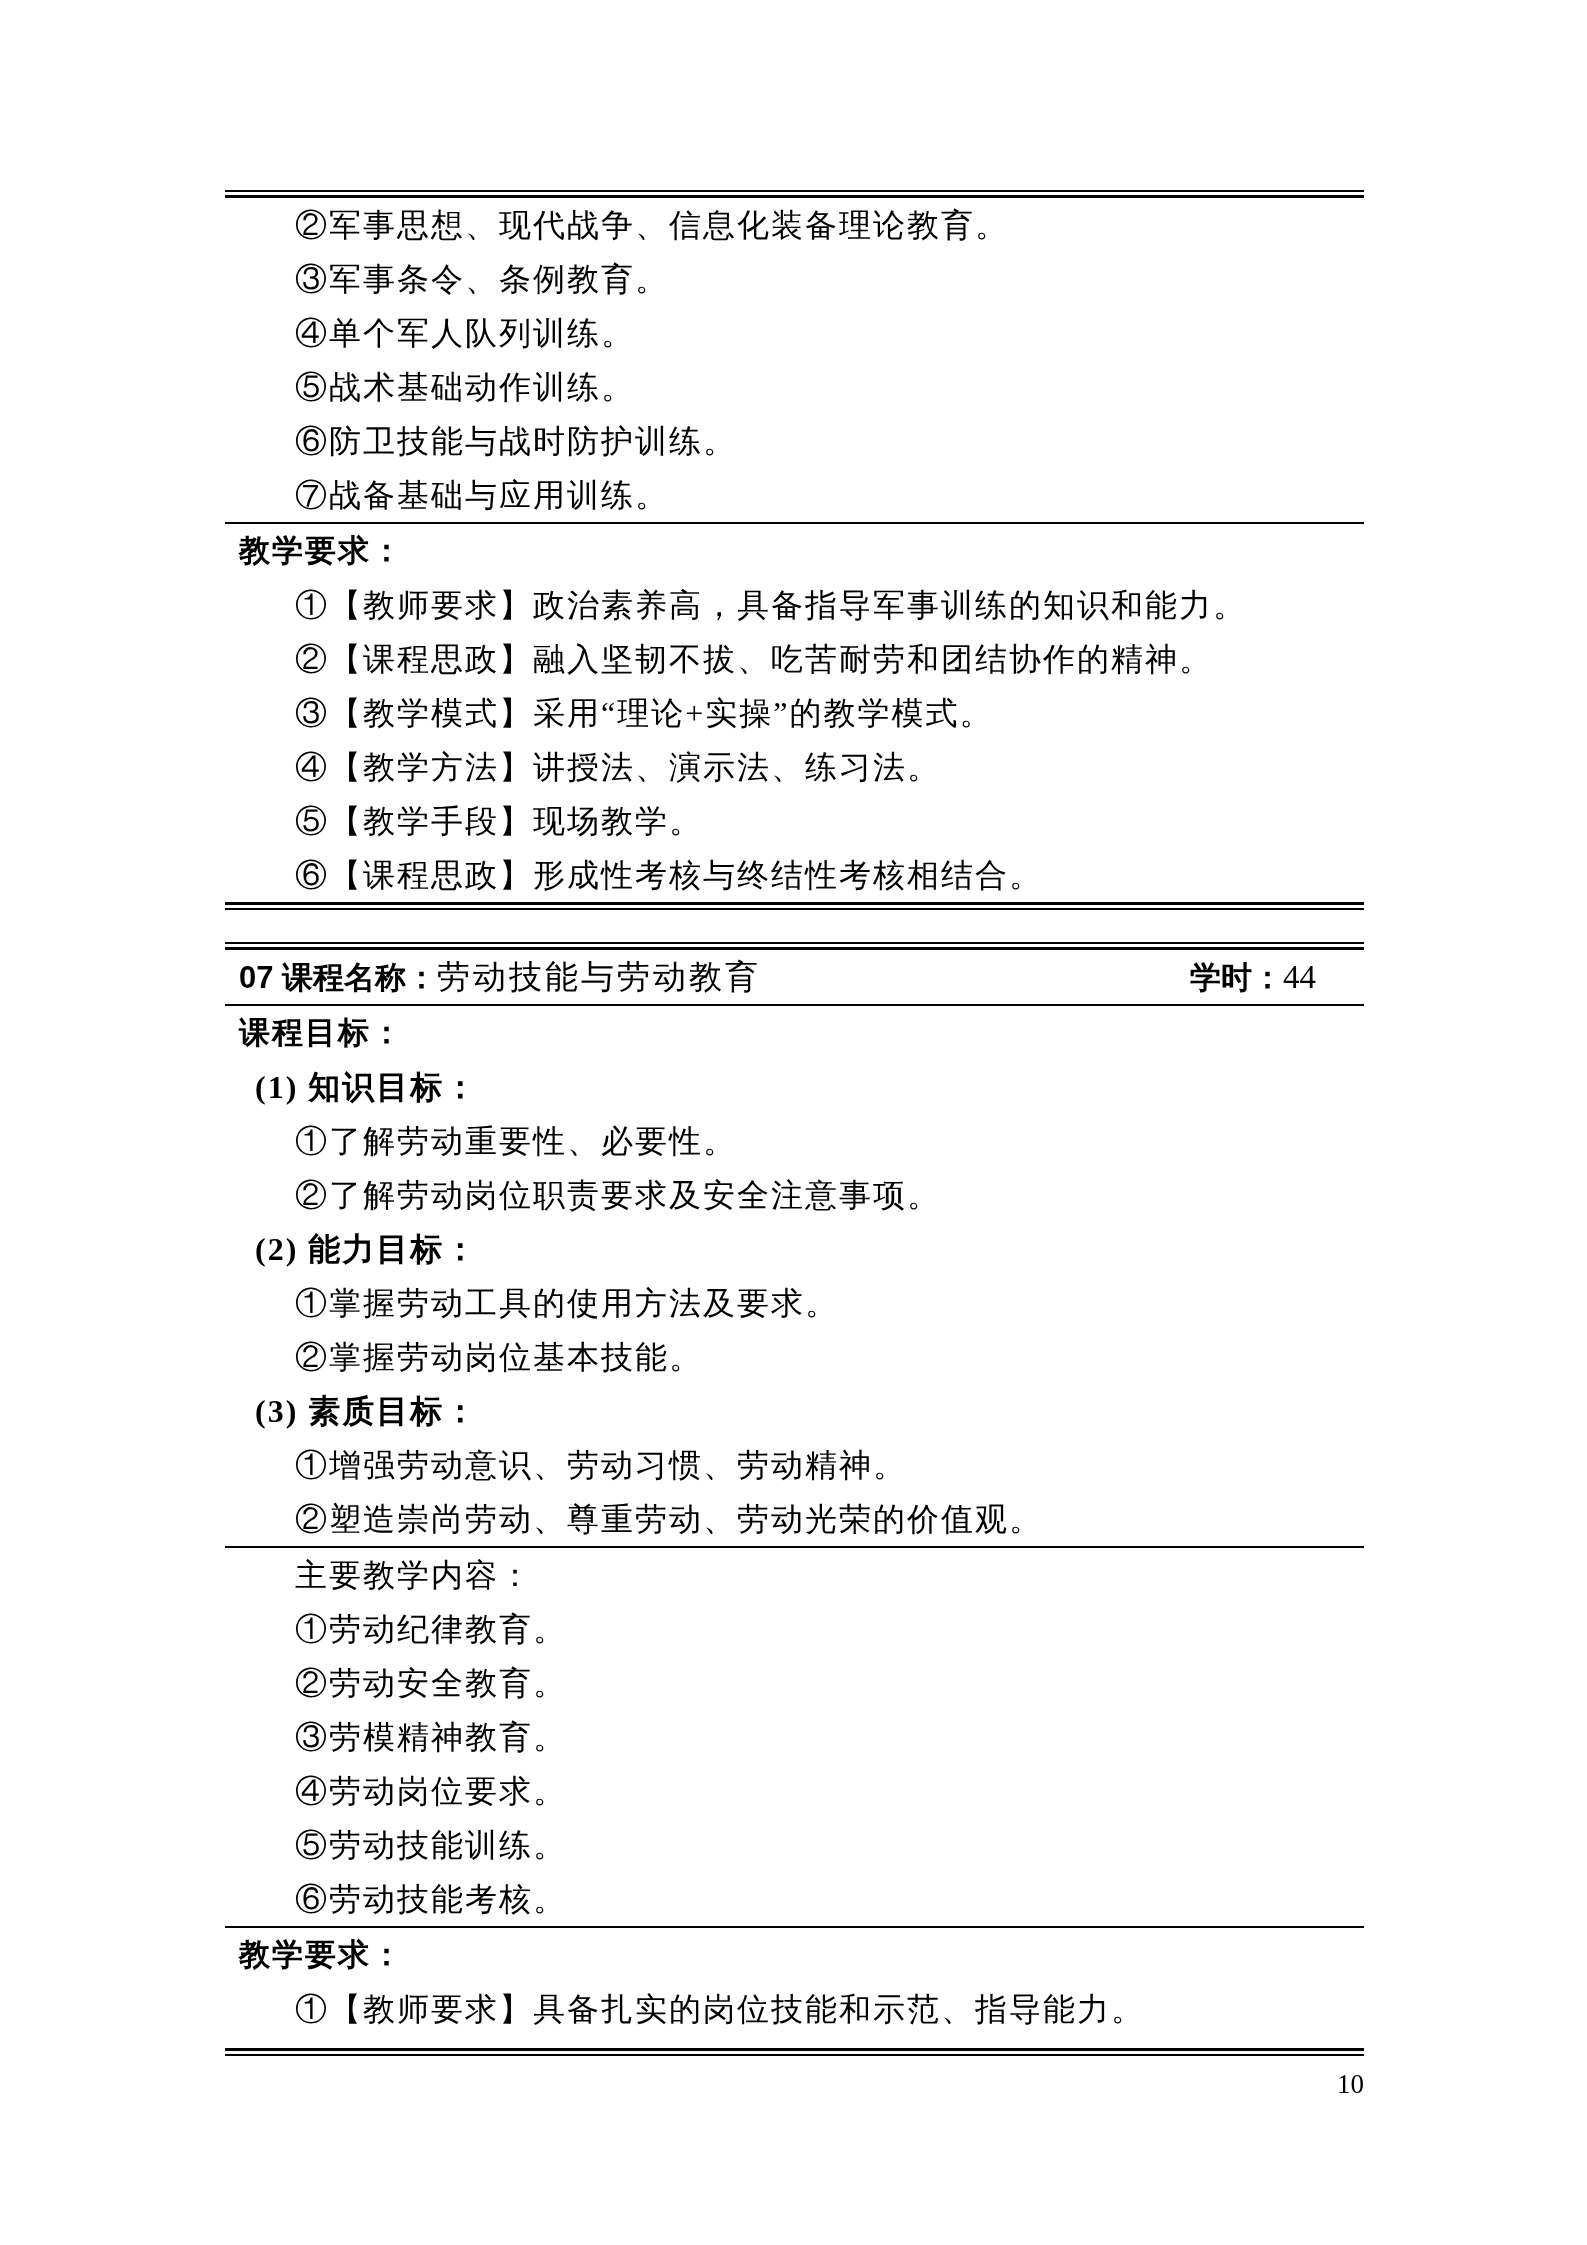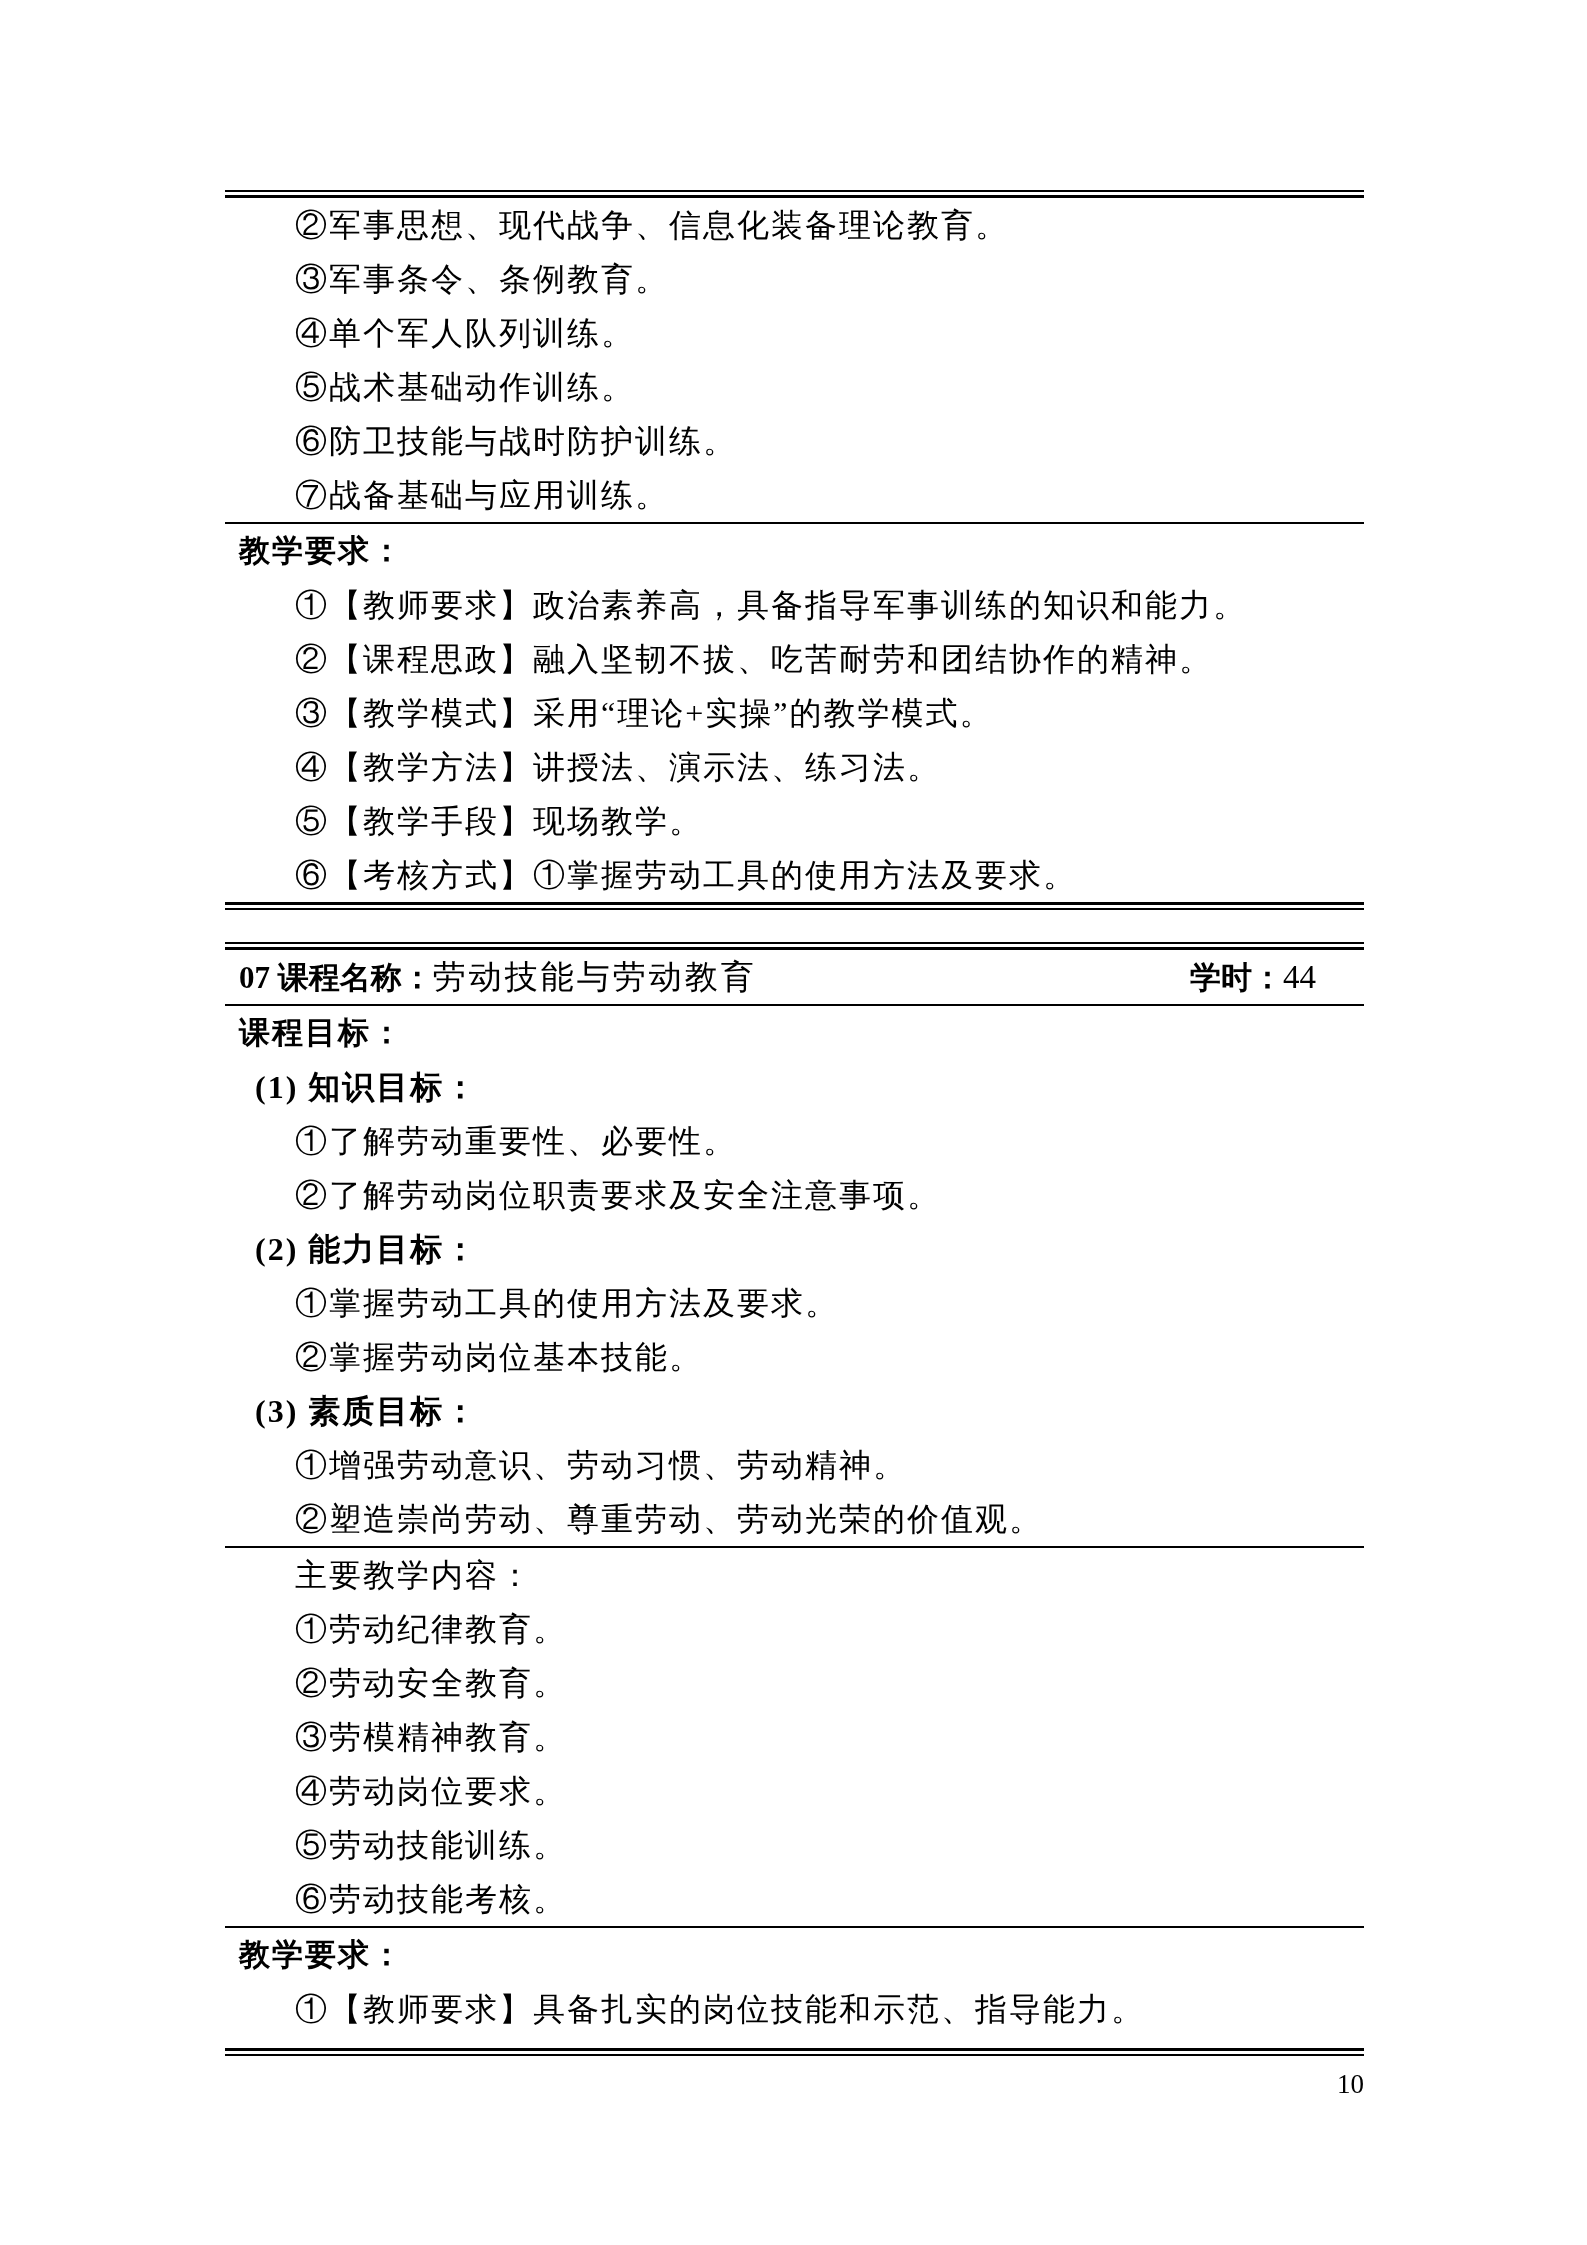--- a/index.html
+++ b/index.html
@@ -65,21 +65,21 @@
     align-items: baseline;
     font-size: 33px;
     line-height: 54px;
     height: 54px;
     white-space: nowrap;
   }
   .course-row .left { padding-left: 14px; }
   .course-row .right { margin-right: 48px; }
   .bold-label {
     font-weight: bold;
-    font-family: Liberation Serif, serif;
+    font-family: Liberation Sans, sans-serif;
     font-size: 31px;
   }
   .course-name-text { letter-spacing: 3px; text-align: right; }
   .final-rule { margin-top: 12px; }
   .page-num {
     margin-top: 8px;
     text-align: right;
     font-size: 27px;
     line-height: 40px;
     letter-spacing: 0;
@@ -101,21 +101,21 @@
 
   <div class="rule"></div>
 
   <div class="para section-head">教学要求：</div>
 
   <div class="para item">①【教师要求】政治素养高，具备指导军事训练的知识和能力。</div>
   <div class="para item">②【课程思政】融入坚韧不拔、吃苦耐劳和团结协作的精神。</div>
   <div class="para item">③【教学模式】采用“理论+实操”的教学模式。</div>
   <div class="para item">④【教学方法】讲授法、演示法、练习法。</div>
   <div class="para item">⑤【教学手段】现场教学。</div>
-  <div class="para item">⑥【考核方式】①掌握劳动工具的使用方法及要求。</div>
+  <div class="para item">⑥【课程思政】形成性考核与终结性考核相结合。</div>
 
   <div class="rule-dbl-thick-thin"></div>
 
   <div class="table-gap"></div>
 
   <div class="rule-dbl-thin-thick"></div>
 
   <div class="course-row">
     <div class="left">
       <span class="bold-label">07 课程名称：</span><span class="course-name-text">劳动技能与劳动教育</span>

